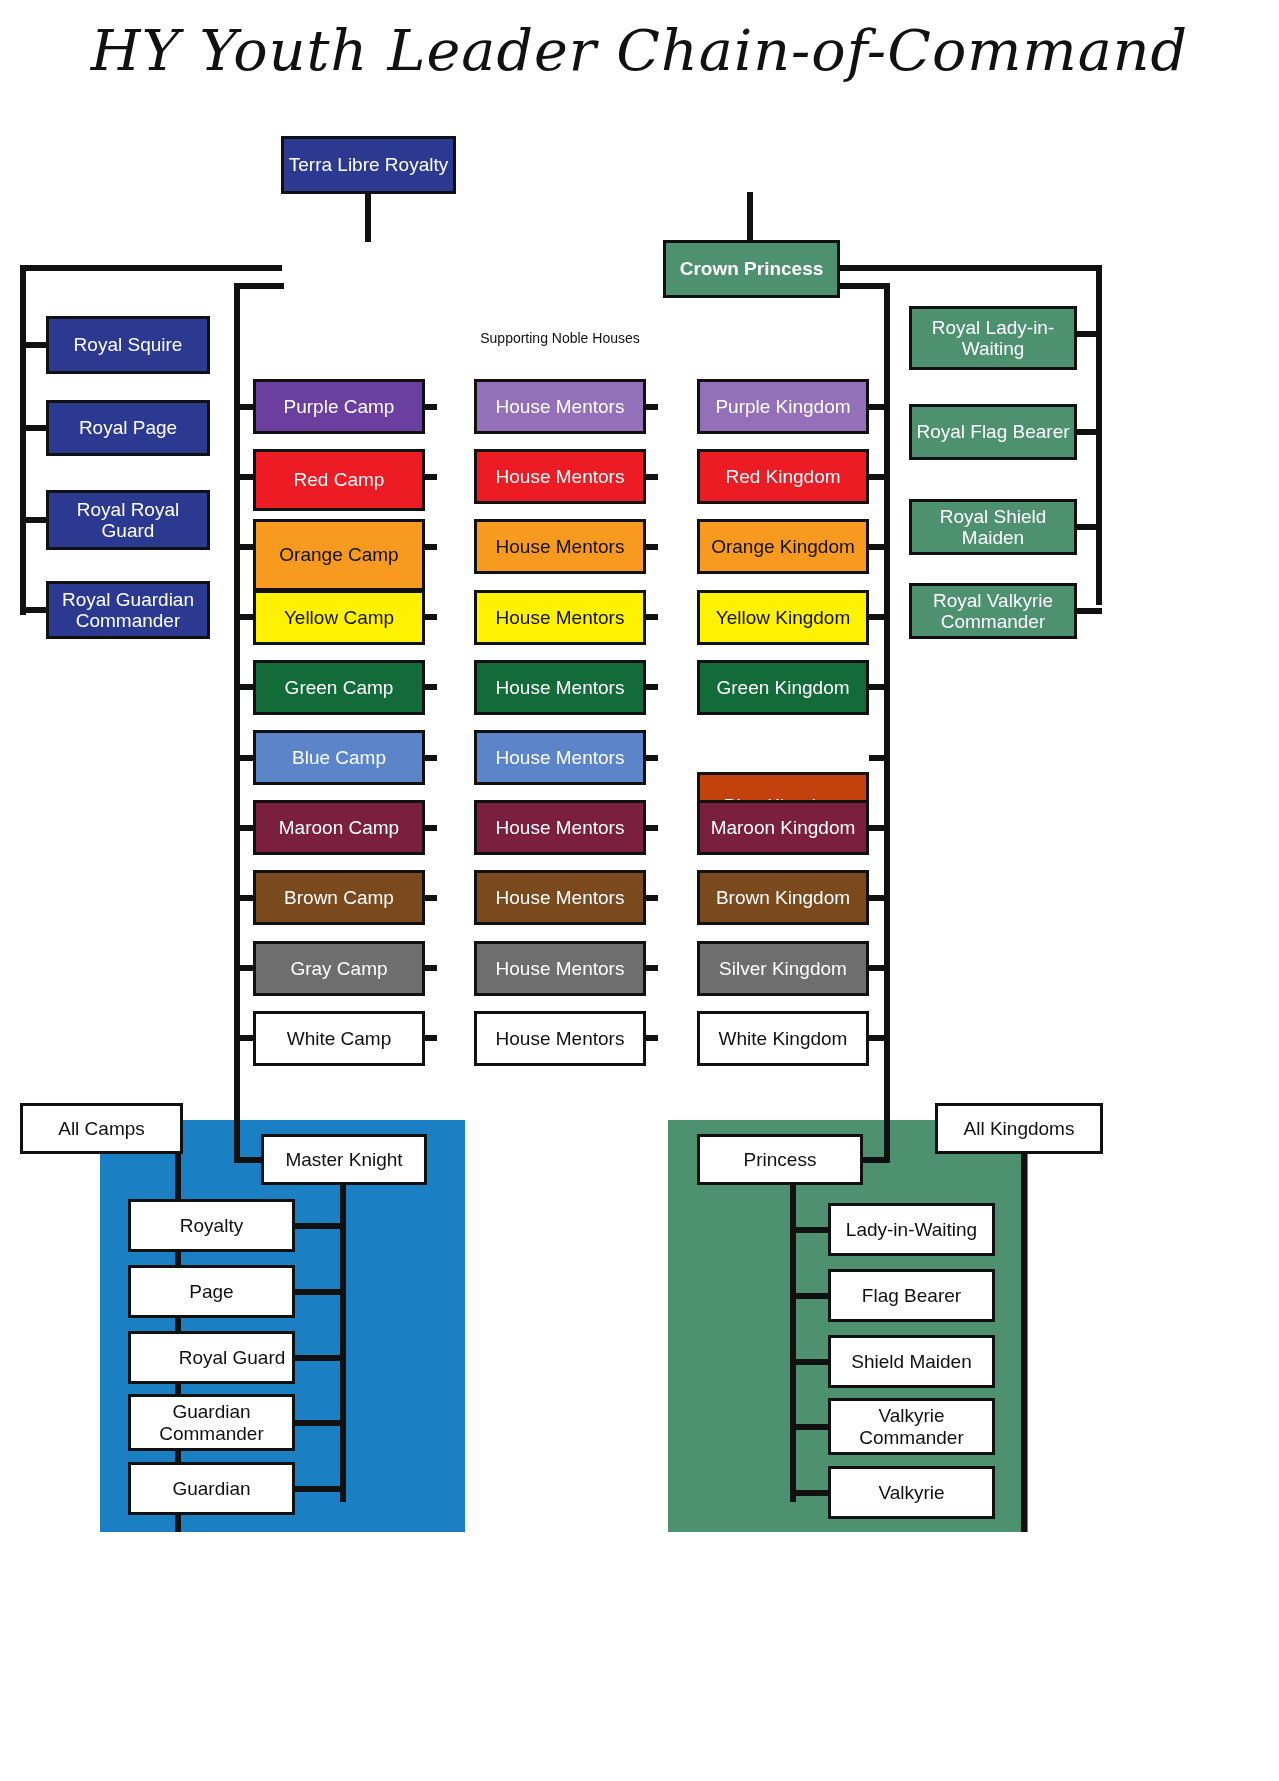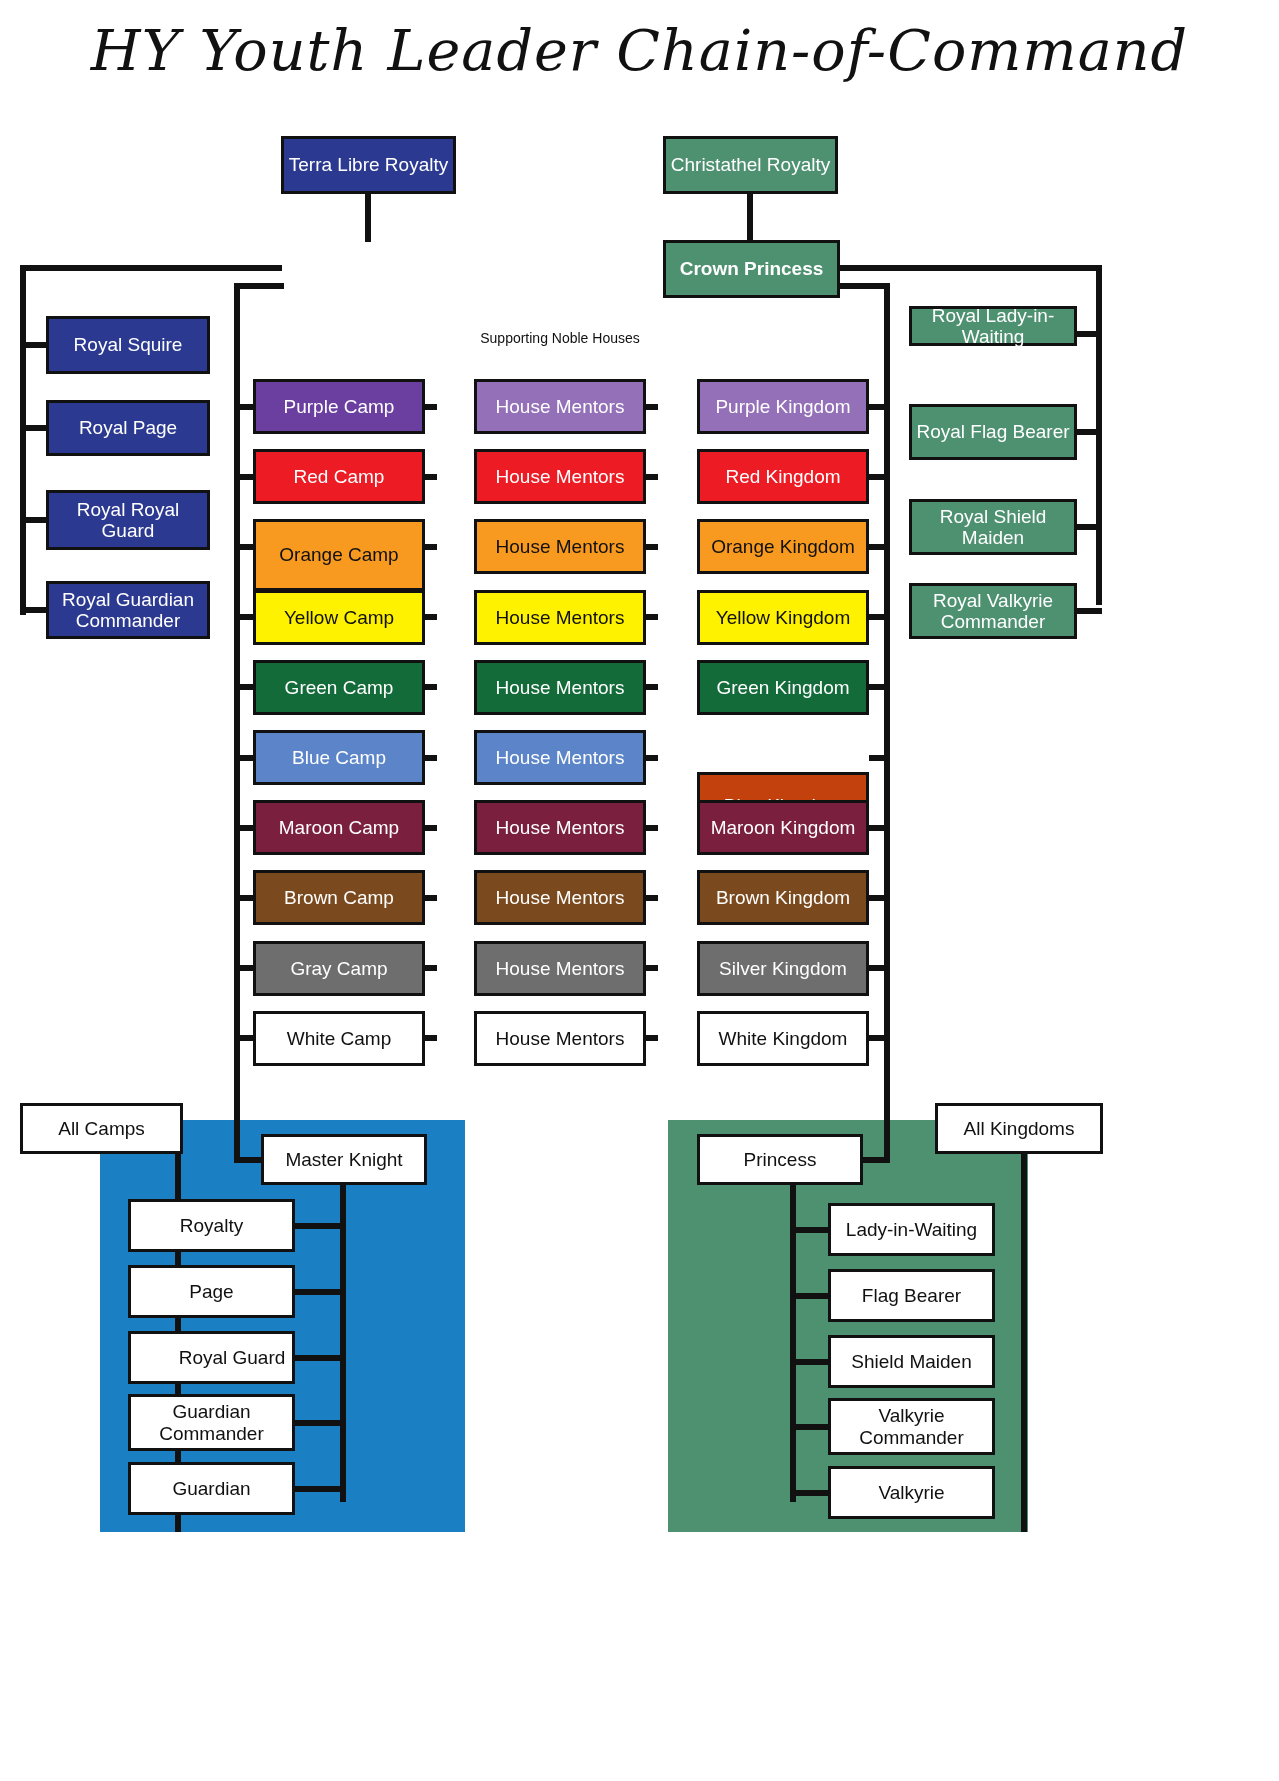--- a/index.html
+++ b/index.html
@@ -142,23 +142,20 @@
     </div>
 
   <div class="panel" id="panel-camps" style="left: 100px; top: 1120px; width: 365px; height: 412px; background: rgb(27, 127, 195);"></div>
   <div class="panel" id="panel-kingdoms" style="left: 668px; top: 1120px; width: 360px; height: 412px; background: rgb(78, 145, 113);"></div>
 
   <div class="node white-text" id="n-terra" style="left: 281px; top: 136px; width: 175px; height: 58px; background: rgb(43, 57, 144);">
     <span>Terra Libre Royalty</span>
   </div>
 
 
-  <div class="node white-text" id="n-christ" style="left: 663px; top: 136px; width: 175px; height: 58px; background: rgb(78, 145, 113);">
-    <span>Christathel Royalty</span>
-  </div>
 
   <div class="node white-text bold" id="n-cp" style="left: 663px; top: 240px; width: 177px; height: 58px; background: rgb(78, 145, 113);">
     <span>Crown Princess</span>
   </div>
 
   <div class="caption" style="left:476px; top:330px; width:168px;">
     <span>Supporting Noble Houses</span>
   </div>
 
   <div id="g-left-staff">
@@ -169,38 +166,38 @@
         <span>Royal Page</span>
       </div>
       <div class="node" style="left: 46px; top: 490px; width: 164px; height: 60px; background: rgb(43, 57, 144); color: rgb(255, 255, 255);">
         <span>Royal Royal Guard</span>
       </div>
       <div class="node" style="left: 46px; top: 581px; width: 164px; height: 58px; background: rgb(43, 57, 144); color: rgb(255, 255, 255);">
         <span>Royal Guardian Commander</span>
       </div>
     </div>
   <div id="g-right-staff">
-      <div class="node" style="left: 909px; top: 306px; width: 168px; height: 40px; background: rgb(78, 145, 113); color: rgb(255, 255, 255);">
+      <div class="node" style="left: 909px; top: 306px; width: 168px; height: 64px; background: rgb(78, 145, 113); color: rgb(255, 255, 255);">
         <span>Royal Lady-in-Waiting</span>
       </div>
       <div class="node" style="left: 909px; top: 404px; width: 168px; height: 56px; background: rgb(78, 145, 113); color: rgb(255, 255, 255);">
         <span>Royal Flag Bearer</span>
       </div>
       <div class="node" style="left: 909px; top: 499px; width: 168px; height: 56px; background: rgb(78, 145, 113); color: rgb(255, 255, 255);">
         <span>Royal Shield Maiden</span>
       </div>
       <div class="node" style="left: 909px; top: 583px; width: 168px; height: 56px; background: rgb(78, 145, 113); color: rgb(255, 255, 255);">
         <span>Royal Valkyrie Commander</span>
       </div>
     </div>
   <div id="g-camps">
       <div class="node" style="left: 253px; top: 379px; width: 172px; height: 55px; background: rgb(107, 63, 160); color: rgb(255, 255, 255);">
         <span>Purple Camp</span>
       </div>
-      <div class="node" style="left: 253px; top: 449px; width: 172px; height: 55px; background: rgb(237, 28, 36); color: rgb(255, 255, 255);">
+      <div class="node" style="left: 253px; top: 449px; width: 172px; height: 62px; background: rgb(237, 28, 36); color: rgb(255, 255, 255);">
         <span>Red Camp</span>
       </div>
       <div class="node" style="left: 253px; top: 519px; width: 172px; height: 72px; background: rgb(248, 154, 32); color: rgb(17, 17, 17);">
         <span>Orange Camp</span>
       </div>
       <div class="node" style="left: 253px; top: 590px; width: 172px; height: 55px; background: rgb(255, 242, 0); color: rgb(17, 17, 17);">
         <span>Yellow Camp</span>
       </div>
       <div class="node" style="left: 253px; top: 660px; width: 172px; height: 55px; background: rgb(20, 107, 58); color: rgb(255, 255, 255);">
         <span>Green Camp</span>

